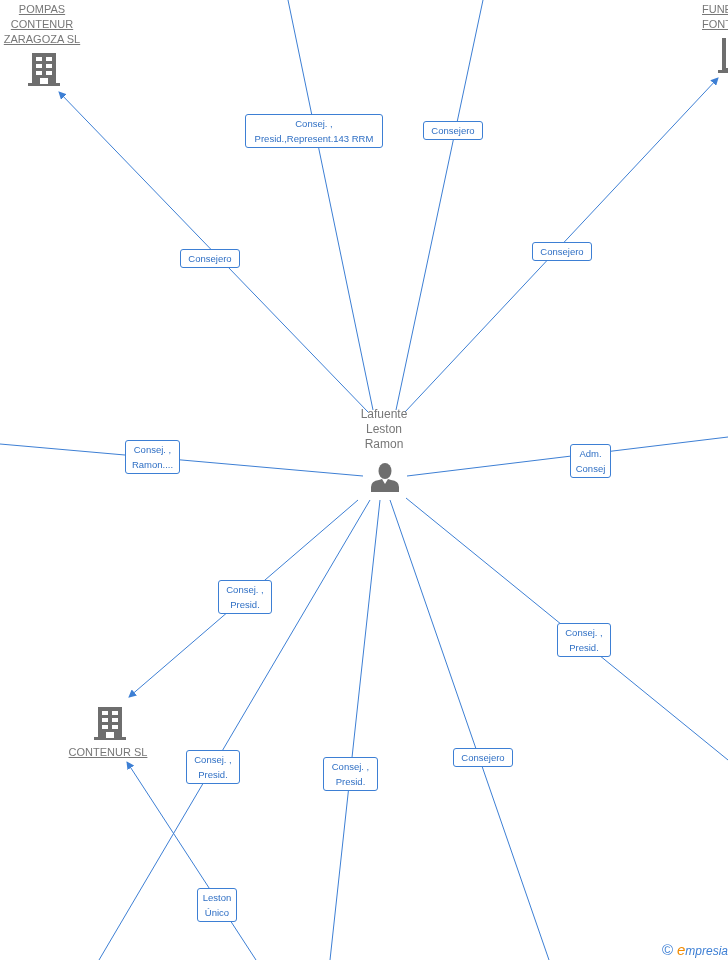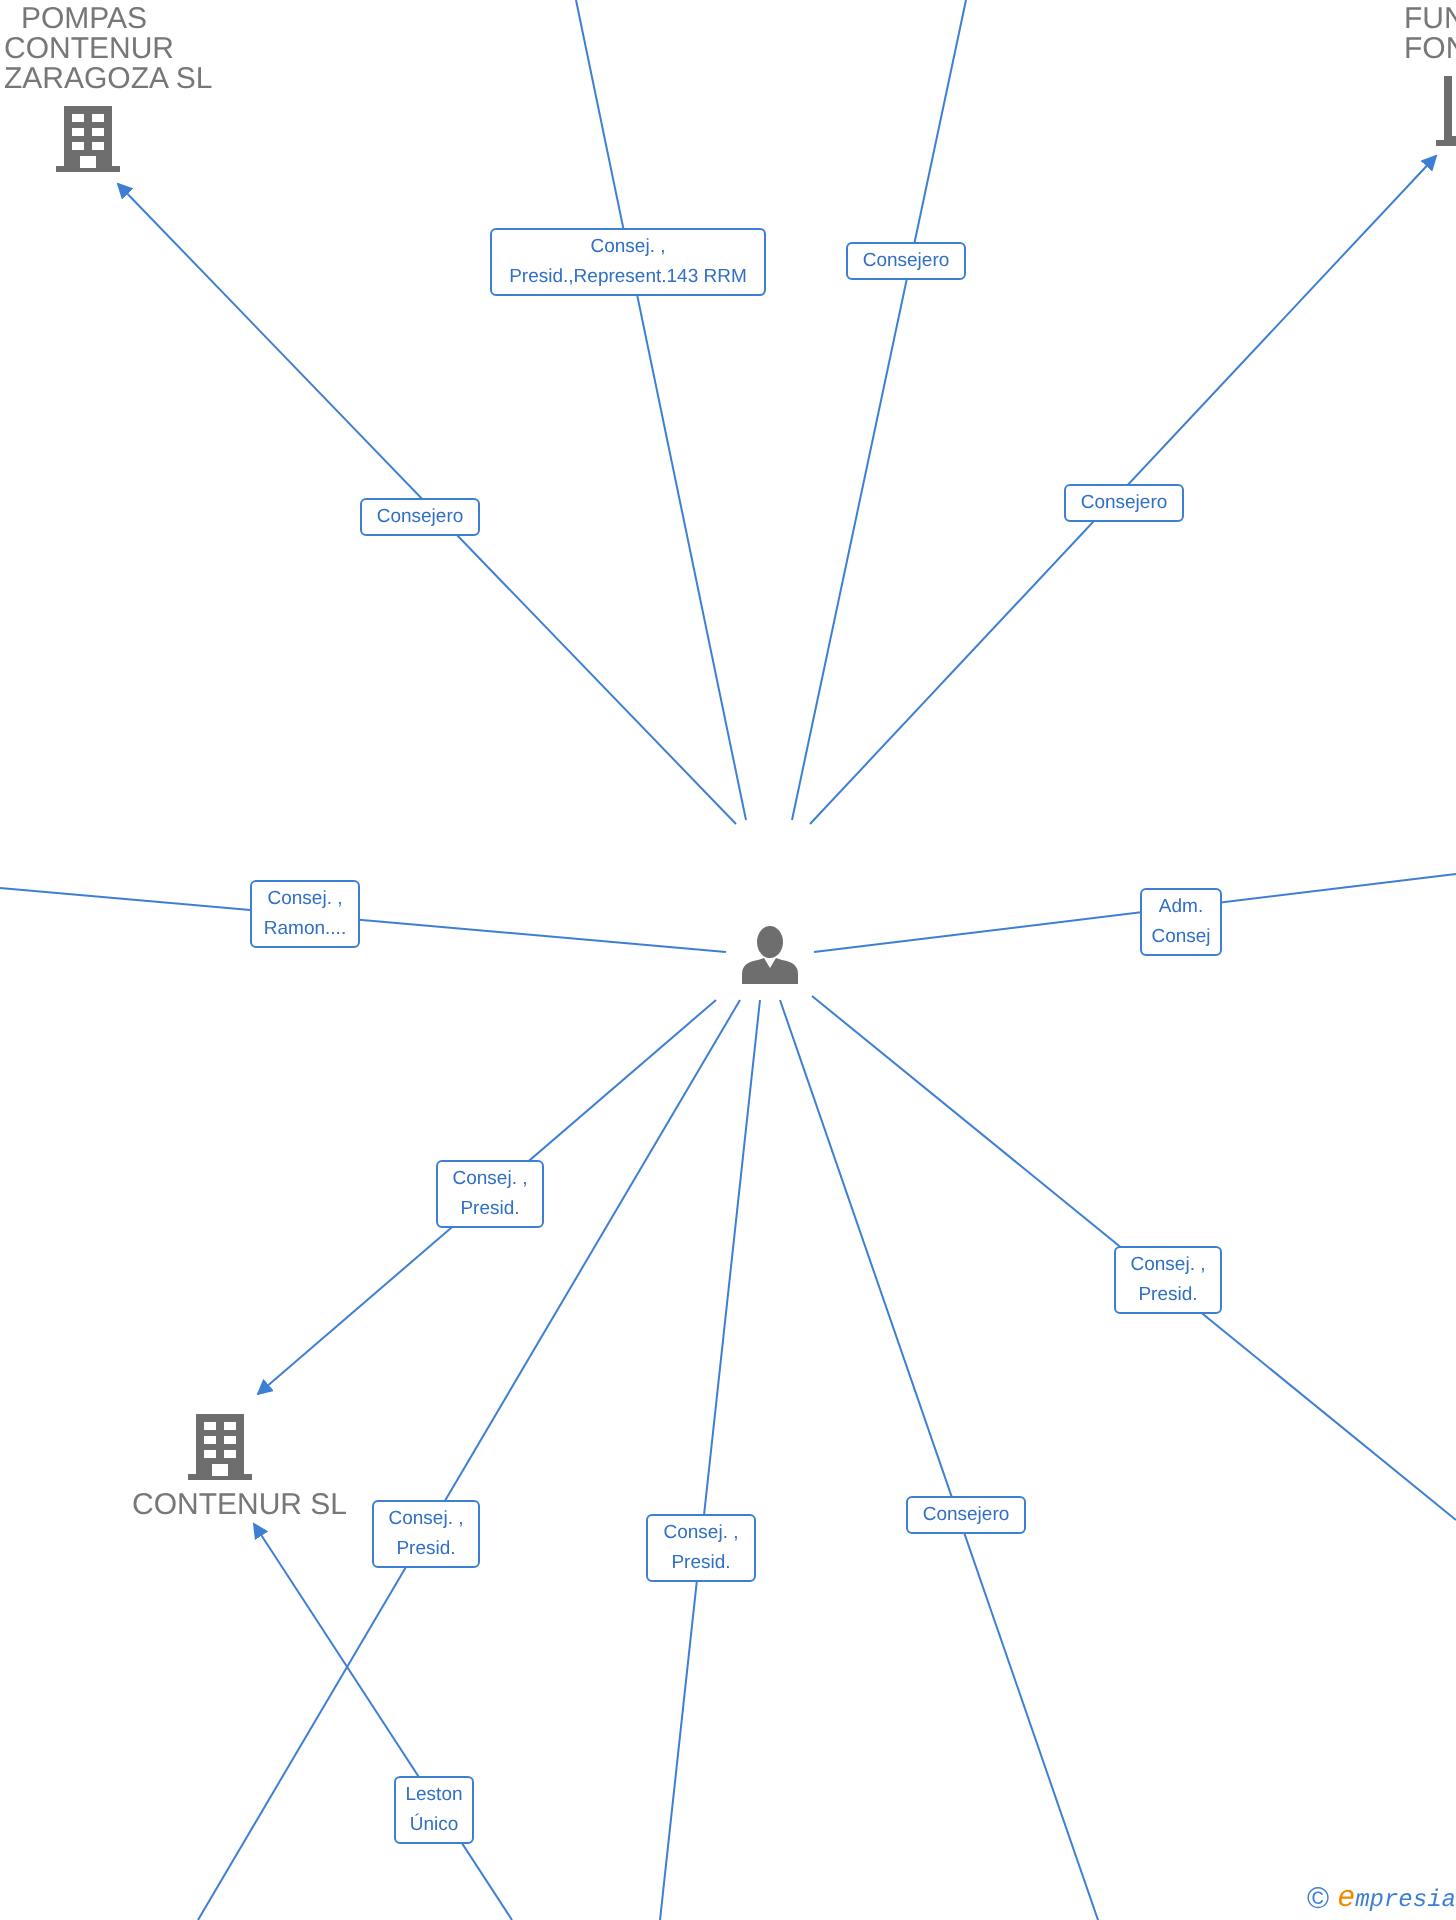--- a/index.html
+++ b/index.html
@@ -18,24 +18,25 @@
       overflow: hidden;
     }
     #edges {
       position: absolute;
       left: 0; top: 0;
       width: 728px; height: 960px;
     }
     .node-label {
       position: absolute;
       color: #777777;
-      font-size: 15px;
+      font-size: 11px;
       line-height: 15px;
       text-align: center;
       white-space: nowrap;
+      text-decoration: underline;
     }
     .person-label {
       position: absolute;
       color: #777777;
       font-size: 12px;
       line-height: 15px;
       text-align: center;
     }
     .building-icon, .person-icon {
       position: absolute;
@@ -63,21 +64,21 @@
       align-items: center;
       gap: 4px;
       padding-right: 0px;
     }
     .copyright {
       color: #3d7fd4;
       font-size: 15px;
       line-height: 16px;
     }
     .brand {
-      font-family: Liberation Mono, monospace;
+      font-family: Liberation Sans, sans-serif;
       font-style: italic;
       font-size: 12px;
       color: #3d7fd4;
     }
     .brand .e {
       color: #f08a00;
       font-size: 15px;
     }
   </style>
 </head>
@@ -158,20 +159,25 @@
         <rect x="18" y="12" width="6" height="4"></rect>
       <rect x="8" y="19" width="6" height="4"></rect>
         <rect x="18" y="19" width="6" height="4"></rect>
       <rect x="12" y="26" width="8" height="6"></rect>
     </g>
   </svg>
   <div class="node-label" style="left:66px; top:745px; width:84px;">
     <div>CONTENUR SL</div>
   </div>
 
+  <div class="person-label" style="left:348px; top:407px; width:72px;">
+    <div>Lafuente</div>
+    <div>Leston</div>
+    <div>Ramon</div>
+  </div>
   <svg class="person-icon" style="left:370px; top:462px;" width="30" height="30" viewBox="0 0 30 30">
     <ellipse cx="15" cy="9" rx="6.5" ry="8" fill="#6e6e6e"></ellipse>
     <path d="M1,30 L1,25 Q1,19 9,18 L12,17 L15,22 L18,17 L21,18 Q29,19 29,25 L29,30 Z" fill="#6e6e6e"></path>
   </svg>
 
   <div class="edge-label" style="left:245px; top:114px; width:138px;">
     <span>Consej. ,</span>
     <span>Presid.,Represent.143 RRM</span>
   </div>
   <div class="edge-label" style="left:423px; top:121px; width:60px;">

